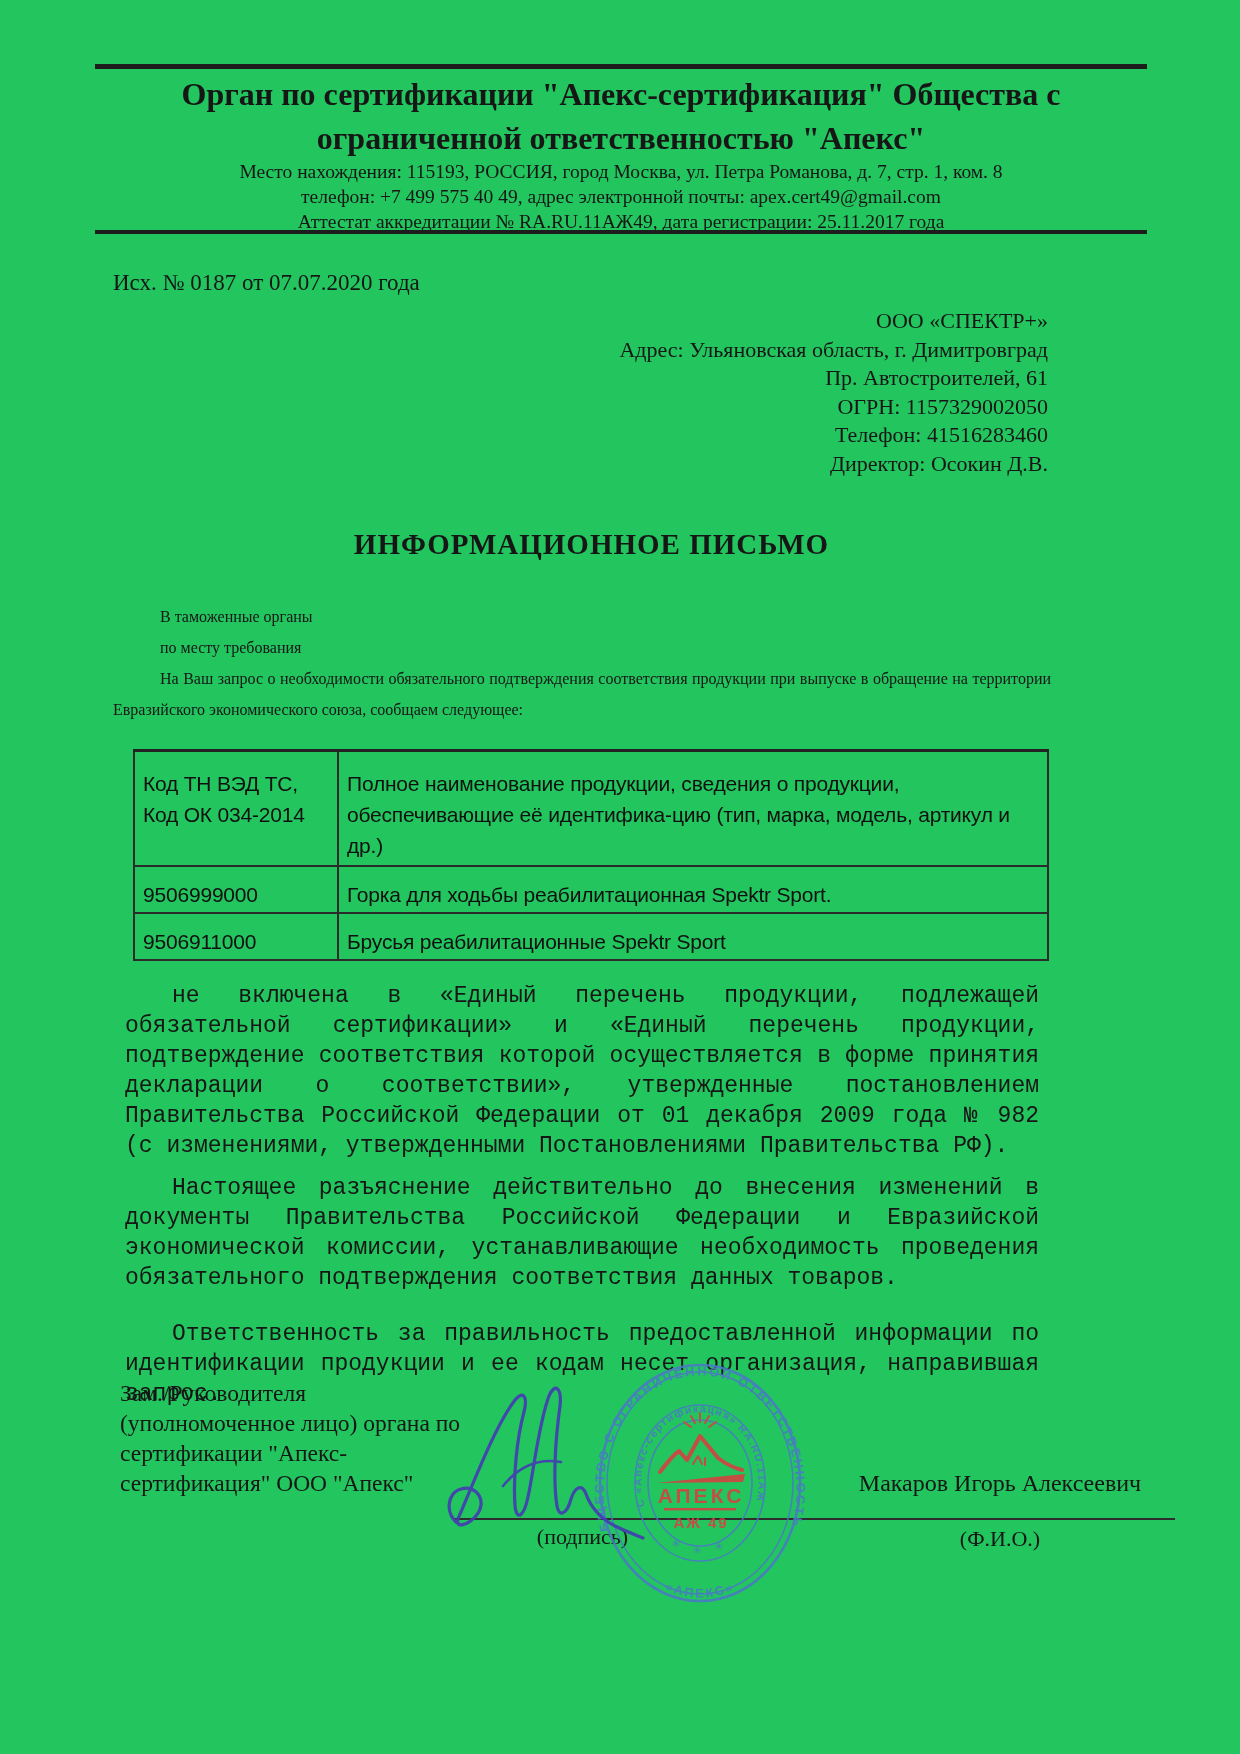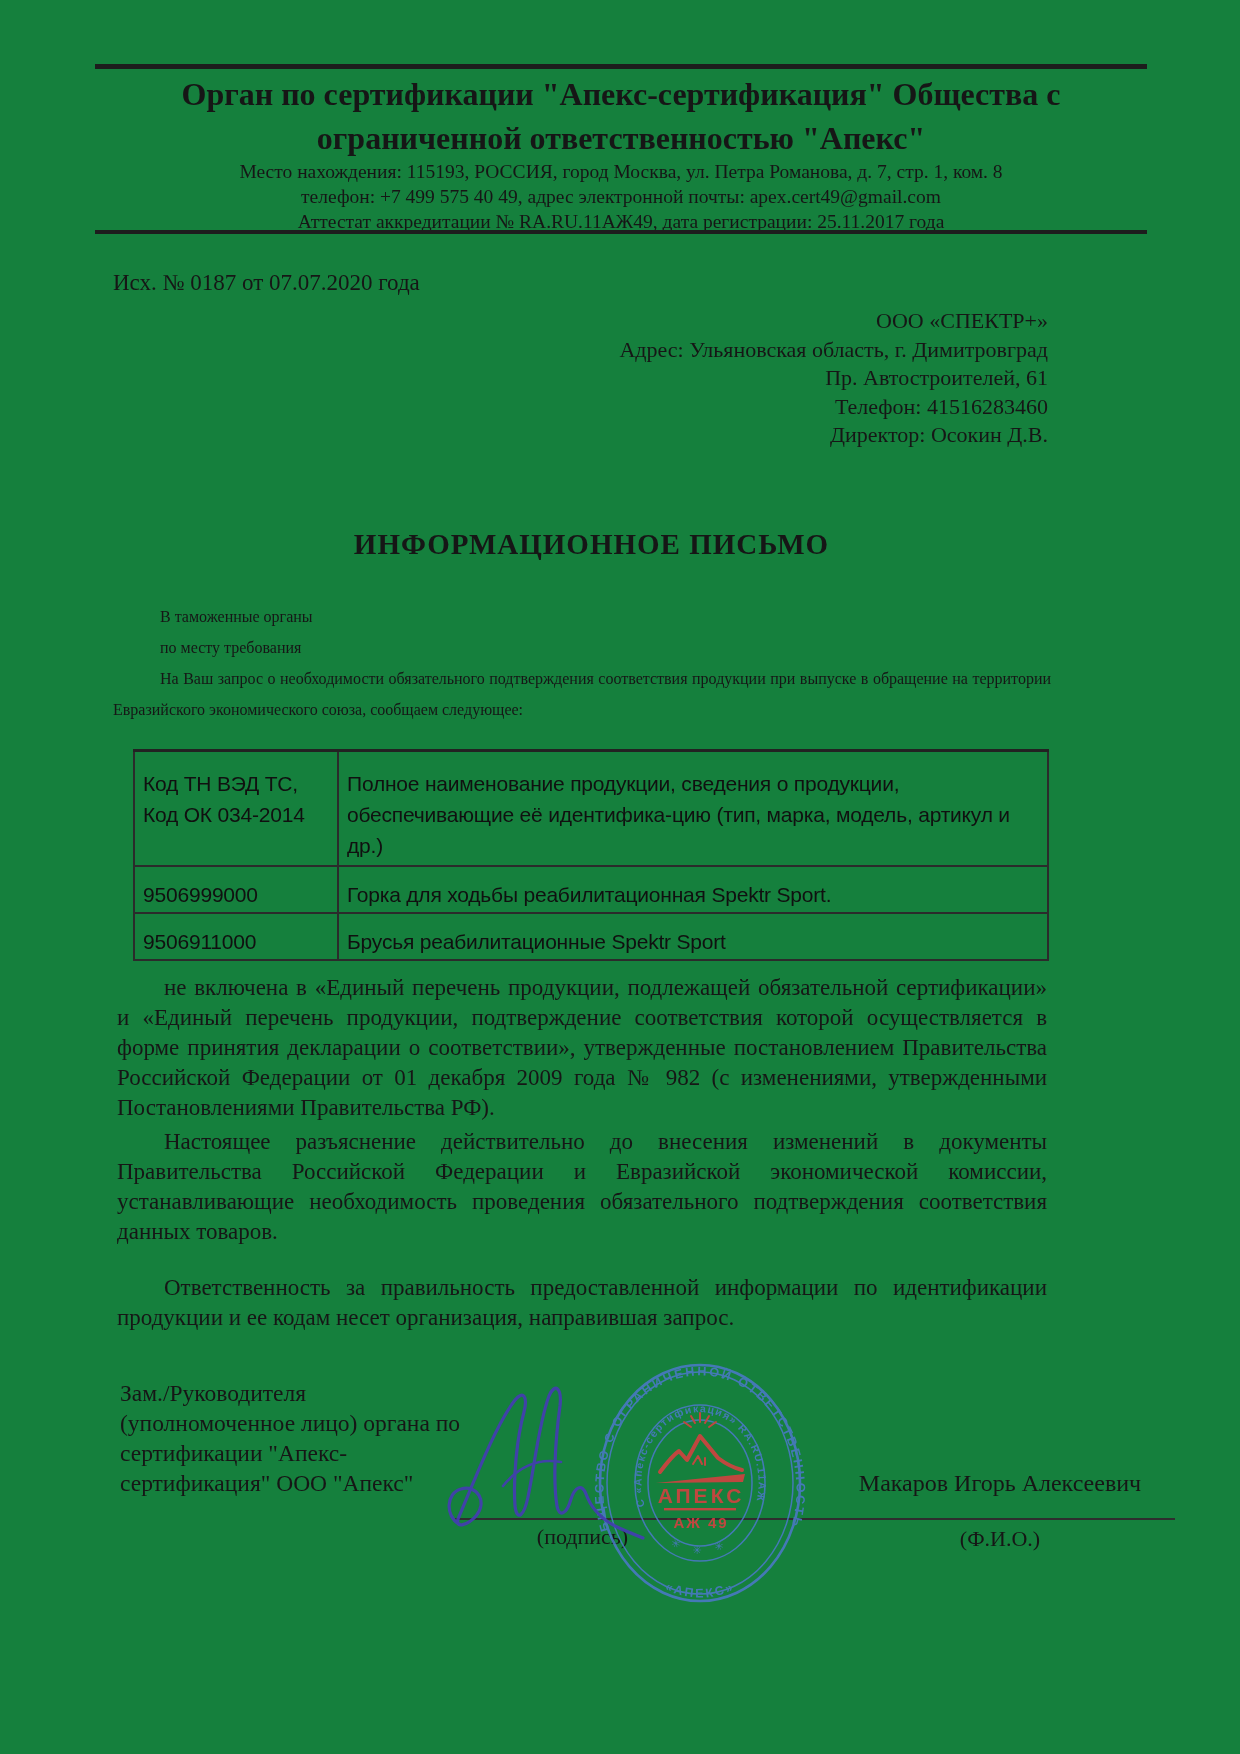--- a/index.html
+++ b/index.html
@@ -1,18 +1,18 @@
 <!DOCTYPE html>
 <html><head>
 <meta charset="utf-8">
 <style>
   html,body { margin:0; padding:0; background:#e8e8e8; }
   .page {
     position:relative; width:1240px; height:1754px; margin:0 auto;
-    background:#15803d; overflow:hidden;
+    background:#22c55e; overflow:hidden;
     font-family:"Liberation Serif", serif; color:#161616;
   }
   .abs { position:absolute; }
 
   
   .rule { background:#1d1d1d; }
   .rule-top   { left:95px;  top:64px;  width:1052px; height:5px; }
   .rule-bot   { left:95px;  top:230px; width:1052px; height:4px; }
   .org-title  { left:95px;  top:72px;  width:1052px; text-align:center;
                 font-weight:bold; font-size:32px; line-height:44px; }
@@ -41,21 +41,21 @@
       border:2px solid #2b2b2b; vertical-align:top; padding:16px 8px 4px 8px;
       font-weight:normal; text-align:left; }
   .prod-table thead th { border-top:3px solid #222; line-height:31px; }
   .col-code { width:186px; }
   .row-h1 { height:74px; }
   .row-d  { height:47px; }
   .cell-code { text-align:center; }
 
   
   .paras { left:113px; top:969px; width:938px; font-size:23px; line-height:30px; }
-  .paras p { margin:4px; }
+  .paras p { margin:12px;font-family:Liberation Mono, monospace; }
   .paras p.gap { margin-top:26px; }
 
   
   .sig-position { left:120px; top:1378px; width:350px; font-size:23.5px; line-height:30px; }
   .sig-line { left:455px; top:1518px; width:720px; height:2px; background:#2e2e2e; }
   .sig-caption  { left:500px; top:1524px; width:165px; text-align:center; font-size:22px; }
   .fio-name     { left:820px; top:1470px; width:360px; text-align:center; font-size:24px; }
   .fio-caption  { left:820px; top:1526px; width:360px; text-align:center; font-size:22px; }
 
   .signature-svg { left:443px; top:1366px; width:256px; height:190px; z-index:4; }
@@ -84,20 +84,21 @@
     <div>Аттестат аккредитации № RA.RU.11АЖ49, дата регистрации: 25.11.2017 года</div>
   </div>
   <div class="abs rule rule-bot"></div>
 
   <div class="abs ref-line">Исх. № 0187 от 07.07.2020 года</div>
 
   <div class="abs recipient">
     <div>ООО «СПЕКТР+»</div>
     <div>Адрес: Ульяновская область, г. Димитровград</div>
     <div>Пр. Автостроителей, 61</div>
+    <div>ОГРН: 1157329002050</div>
     <div>Телефон: 41516283460</div>
     <div>Директор: Осокин Д.В.</div>
   </div>
 
   <div class="abs doc-title">ИНФОРМАЦИОННОЕ ПИСЬМО</div>
 
   <div class="abs body-intro">
     <div class="indent">В таможенные органы</div>
     <div class="indent">по месту требования</div>
     <p class="indent just" style="margin:0">На Ваш запрос о необходимости обязательного подтверждения соответствия продукции при выпуске в обращение на территории Евразийского экономического союза, сообщаем следующее:</p>

